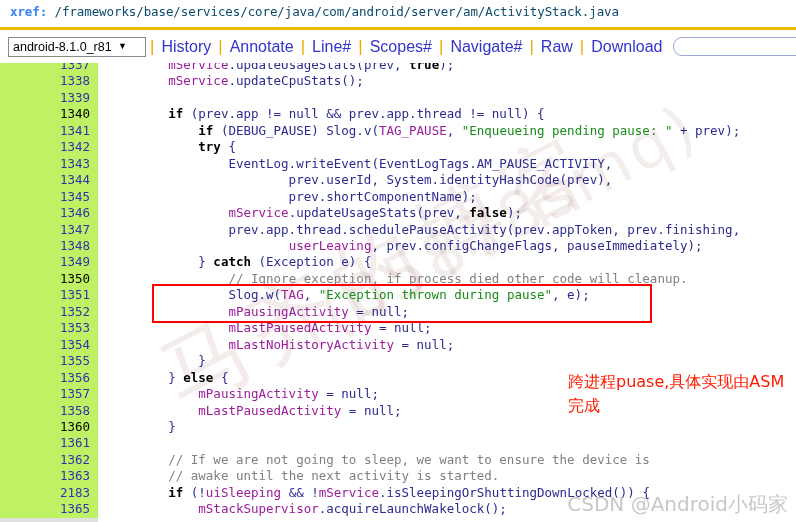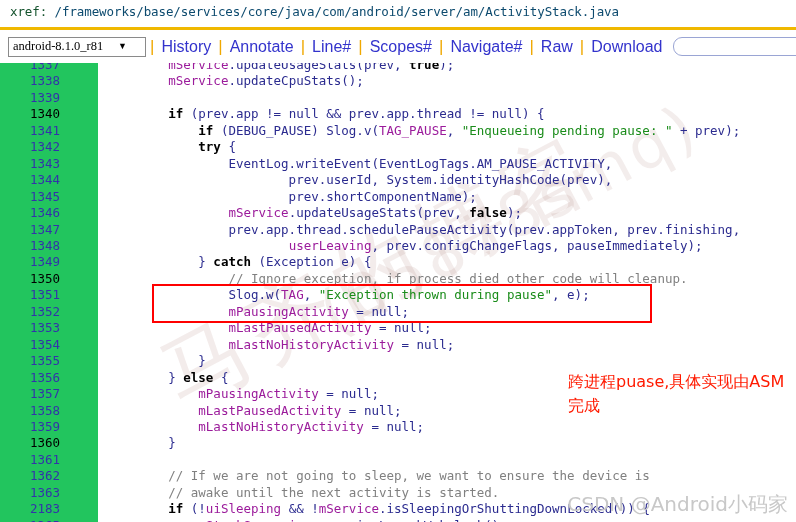--- a/index.html
+++ b/index.html
@@ -13,36 +13,36 @@
   #xref-bar{
     height:27px;
     padding:4px 0 0 10px;
     box-sizing:border-box;
     font-family:"DejaVu Sans Mono",monospace;
     font-size:12.5px;
     color:#1a1a8c;
     white-space:nowrap;
     letter-spacing:-0.1px;
   }
-  #xref-bar .lbl{color:#14532d;}
+  #xref-bar .lbl{color:#3b82f6;font-weight:bold;}
   #xref-bar .path{color:#0c4a6e;margin-top:16px;}
   #gold-rule{
     height:3px;background:#f0b800;width:100%;
   }
   
   #toolbar{
     height:33px;
     display:flex;align-items:center;
     padding-left:8px;
     box-sizing:border-box;
     background:#ffffff;
     white-space:nowrap;
   }
   #proj-select{
-    font-family:Liberation Serif, serif;
+    font-family:Liberation Sans, sans-serif;
     font-size:12.5px;
     color:#000;
     border:1px solid #8a8a8a;
     background:#ffffff;
     padding:1px 18px 1px 4px;
     height:20px;
     box-sizing:border-box;
     display:flex;align-items:center;
     min-width:138px;
     justify-content:space-between;
@@ -89,25 +89,25 @@
     font-family:"DejaVu Sans Mono",monospace;
     font-size:12.5px;
     line-height:16.45px;
     border-collapse:collapse;
     width:100%;
     margin-top:-6px;
   }
   #code-table td{padding:0;vertical-align:top;}
   .ln{
     width:98px;min-width:98px;max-width:98px;
-    text-align:center;
+    text-align:right;
     padding-right:8px !important;
     box-sizing:border-box;
     color:#3333aa;
-    background:#22c55e;
+    background:#bef264;
     font-size:12.5px;
     -webkit-user-select:none;user-select:none;margin-top:39px;
   }
   .ln.major{color:#000000;}
   .src{
     padding-left:10px !important;
     white-space:pre;
     color:#2b2b8f;
   }
   
@@ -288,24 +288,20 @@
         </tr>
         <tr>
           <td class="ln">1357</td>
           <td class="src"><span class="pln">            </span><span class="fld">mPausingActivity</span><span class="pln"> = null;</span></td>
         </tr>
         <tr>
           <td class="ln">1358</td>
           <td class="src"><span class="pln">            </span><span class="fld">mLastPausedActivity</span><span class="pln"> = null;</span></td>
         </tr>
         <tr>
-          <td class="ln">1359</td>
-          <td class="src"><span class="pln">            </span><span class="fld">mLastNoHistoryActivity</span><span class="pln"> = null;</span></td>
-        </tr>
-        <tr>
           <td class="ln major">1360</td>
           <td class="src"><span class="pln">        }</span></td>
         </tr>
         <tr>
           <td class="ln">1361</td>
           <td class="src">&nbsp;</td>
         </tr>
         <tr>
           <td class="ln">1362</td>
           <td class="src"><span class="pln">        </span><span class="cmt">// If we are not going to sleep, we want to ensure the device is</span></td>

